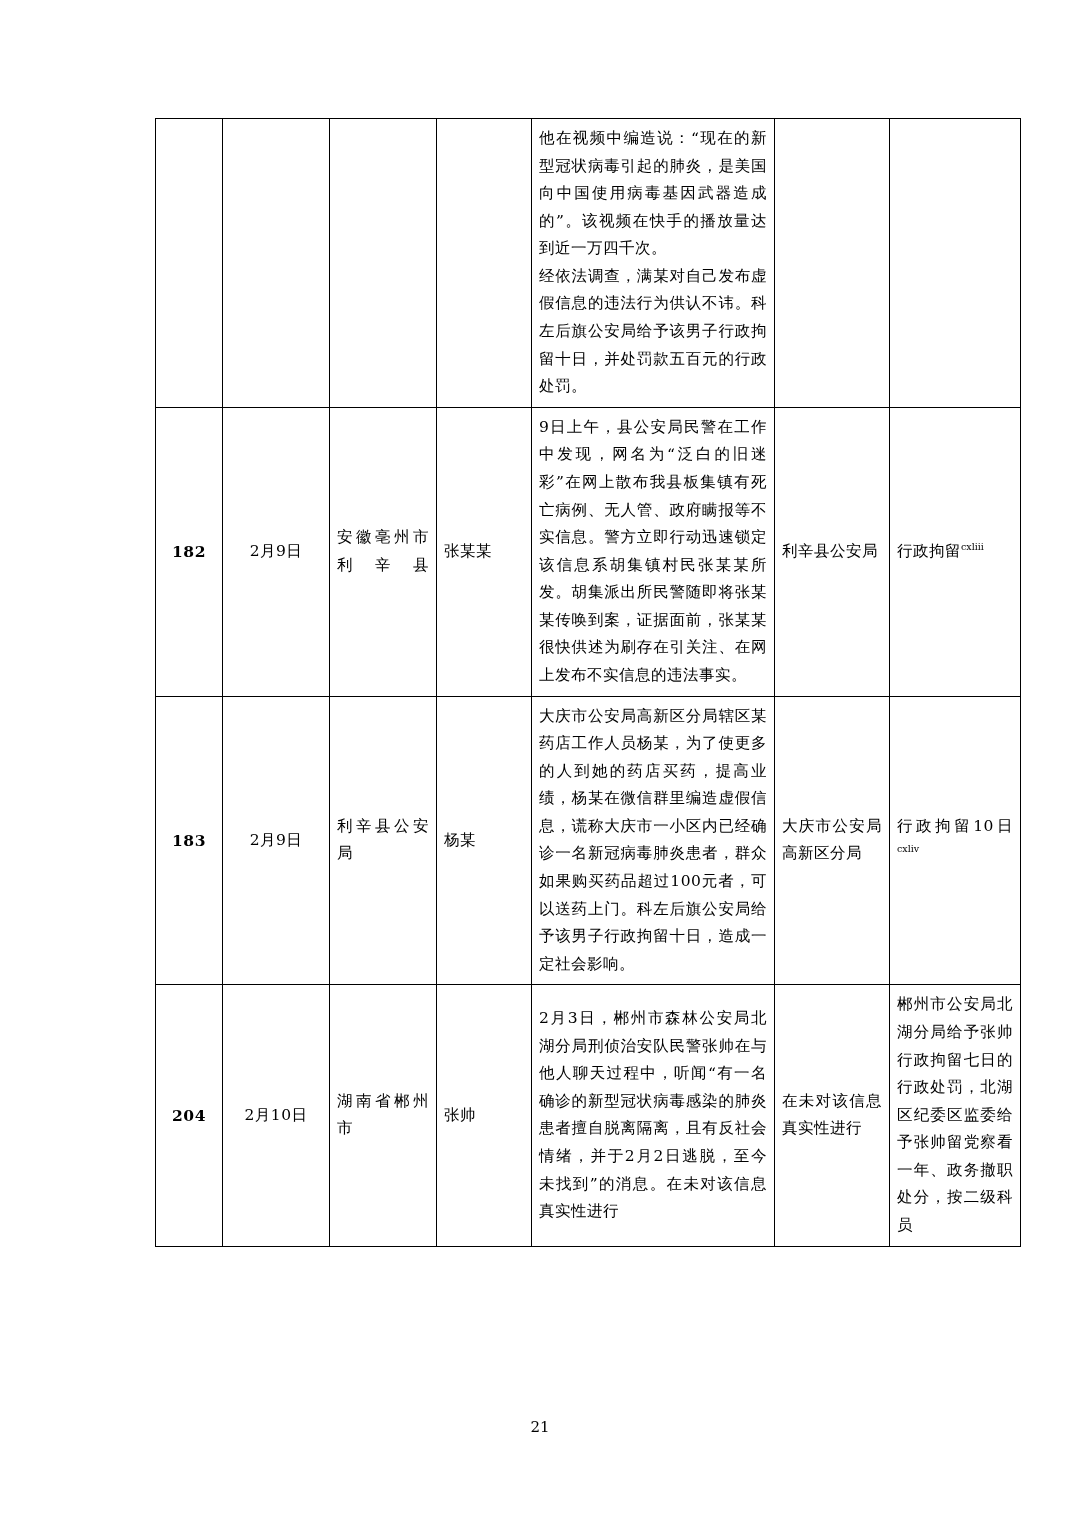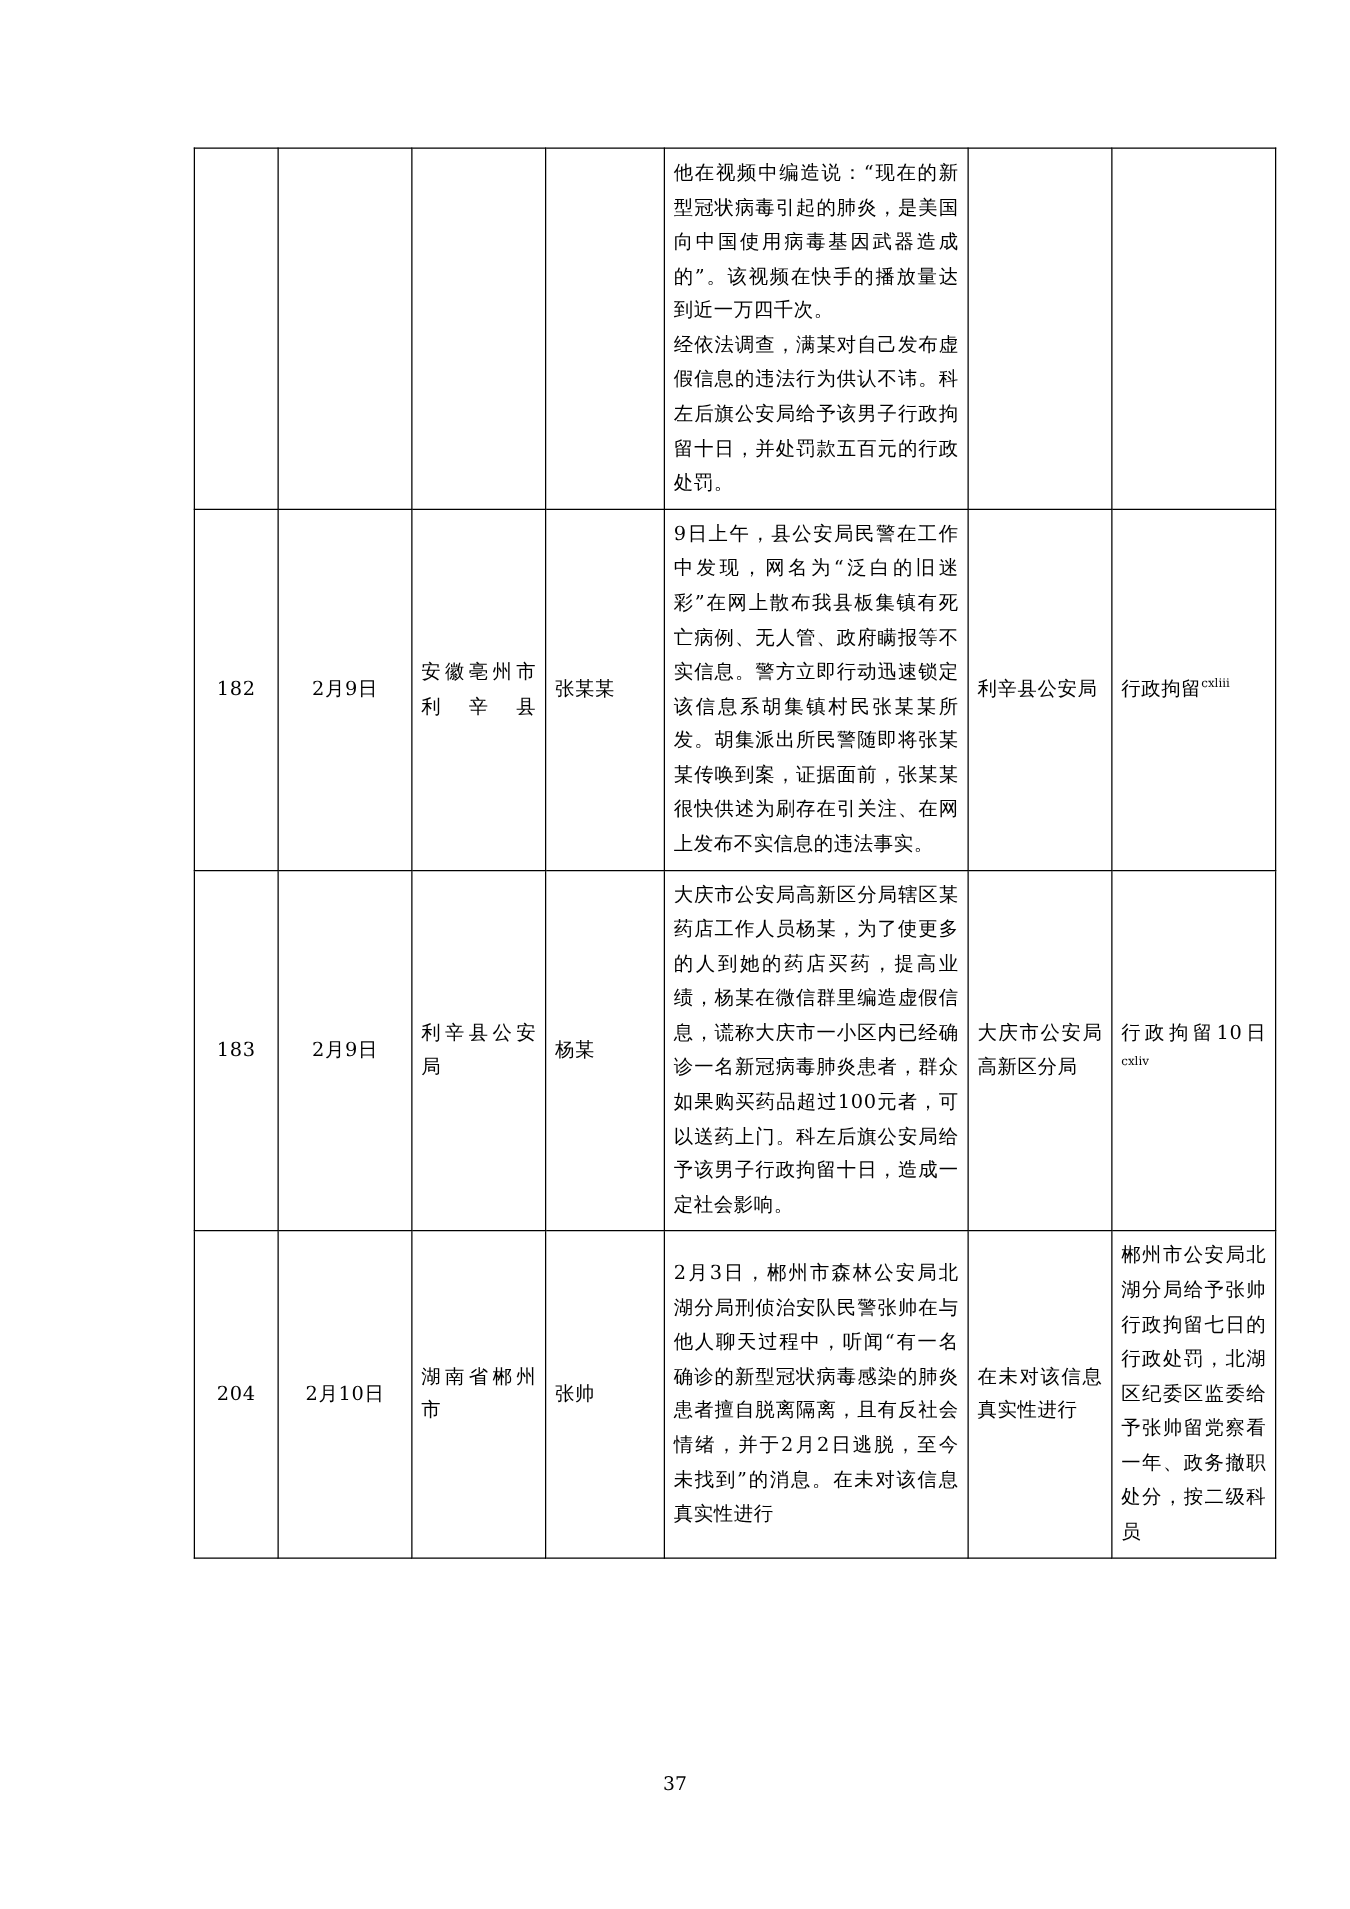--- a/index.html
+++ b/index.html
@@ -31,21 +31,21 @@
   }
   .doc-table td {
     border: 1px solid #000000;
     vertical-align: middle;
     padding: 6px 7px;
     font-size: 15.5px;
     line-height: 1.78;
     letter-spacing: 0.5px;
     font-family: "DejaVu Serif", "Liberation Serif", serif;
   }
-  .col-no    { width: 52px;  text-align: center; }
+  .col-no    { width: 52px;  text-align: center; font-weight: bold; }
   .col-date  { width: 92px;  text-align: center; }
   .col-place { width: 92px;  text-align: left; }
   .col-name  { width: 80px;  text-align: left; }
   .col-desc  { width: 228px; text-align: left; }
   .col-org   { width: 100px; text-align: left; }
   .col-pun   { width: 116px; text-align: left; margin-left: 44px; }
 
   .desc p {
     margin: 0;
     text-align: justify;
@@ -128,14 +128,14 @@
         <td class="col-name name">张帅</td>
         <td class="col-desc desc">
           <p>2月3日，郴州市森林公安局北湖分局刑侦治安队民警张帅在与他人聊天过程中，听闻“有一名确诊的新型冠状病毒感染的肺炎患者擅自脱离隔离，且有反社会情绪，并于2月2日逃脱，至今未找到”的消息。在未对该信息真实性进行</p>
         </td>
         <td class="col-org org">在未对该信息真实性进行</td>
         <td class="col-pun pun">郴州市公安局北湖分局给予张帅行政拘留七日的行政处罚，北湖区纪委区监委给予张帅留党察看一年、政务撤职处分，按二级科员</td>
       </tr>
     </tbody>
   </table>
 
-  <div class="page-number">37</div>
+  <div class="page-number">21</div>
 </div>
 
 </body></html>

